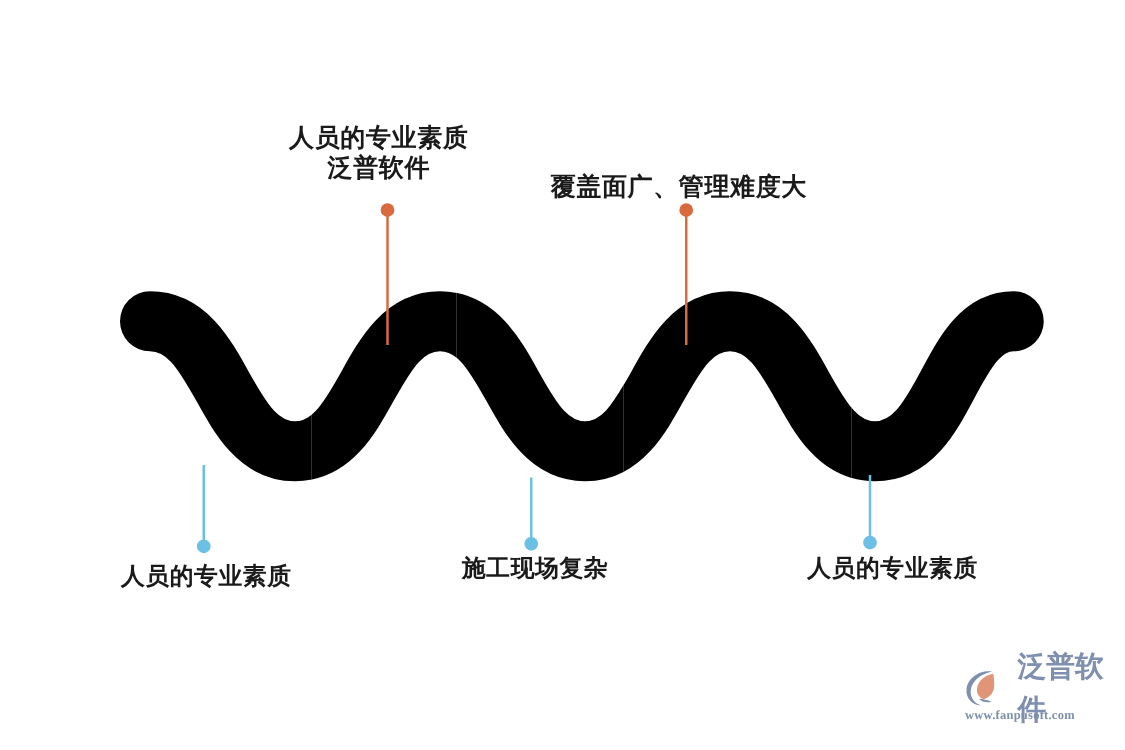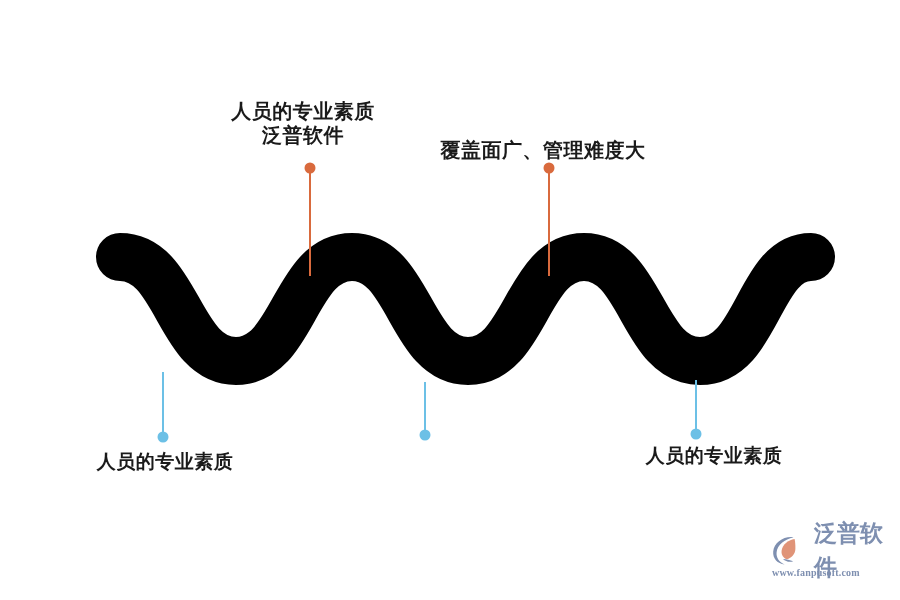--- a/index.html
+++ b/index.html
@@ -159,20 +159,23 @@
   </div>
 
   <div class="callout-label label-top" style="left:543px; top:138px; transform:translateX(-50%);">
     <span>覆盖面广、管理难度大</span>
   </div>
 
   <div class="callout-label label-bottom" style="left:165px; top:450px; transform:translateX(-50%);">
     <span>人员的专业素质</span>
   </div>
 
+  <div class="callout-label label-bottom" style="left:428px; top:444px; transform:translateX(-50%);">
+    <span>施工现场复杂</span>
+  </div>
 
   <div class="callout-label label-bottom" style="left:714px; top:444px; transform:translateX(-50%);">
     <span>人员的专业素质</span>
   </div>
 
   <div id="brand">
     <div id="brand-row">
       <svg id="brand-mark" viewBox="0 0 34 34">
         <path d="M23.5 4.2 C13.5 3.0 4.0 9.5 3.2 18.6 C2.6 25.6 7.6 31.0 14.6 31.4
                  C9.0 29.2 6.0 24.5 6.6 19.2 C7.4 11.8 14.6 6.2 23.5 4.2 Z" fill="#7e8fb0"></path>

